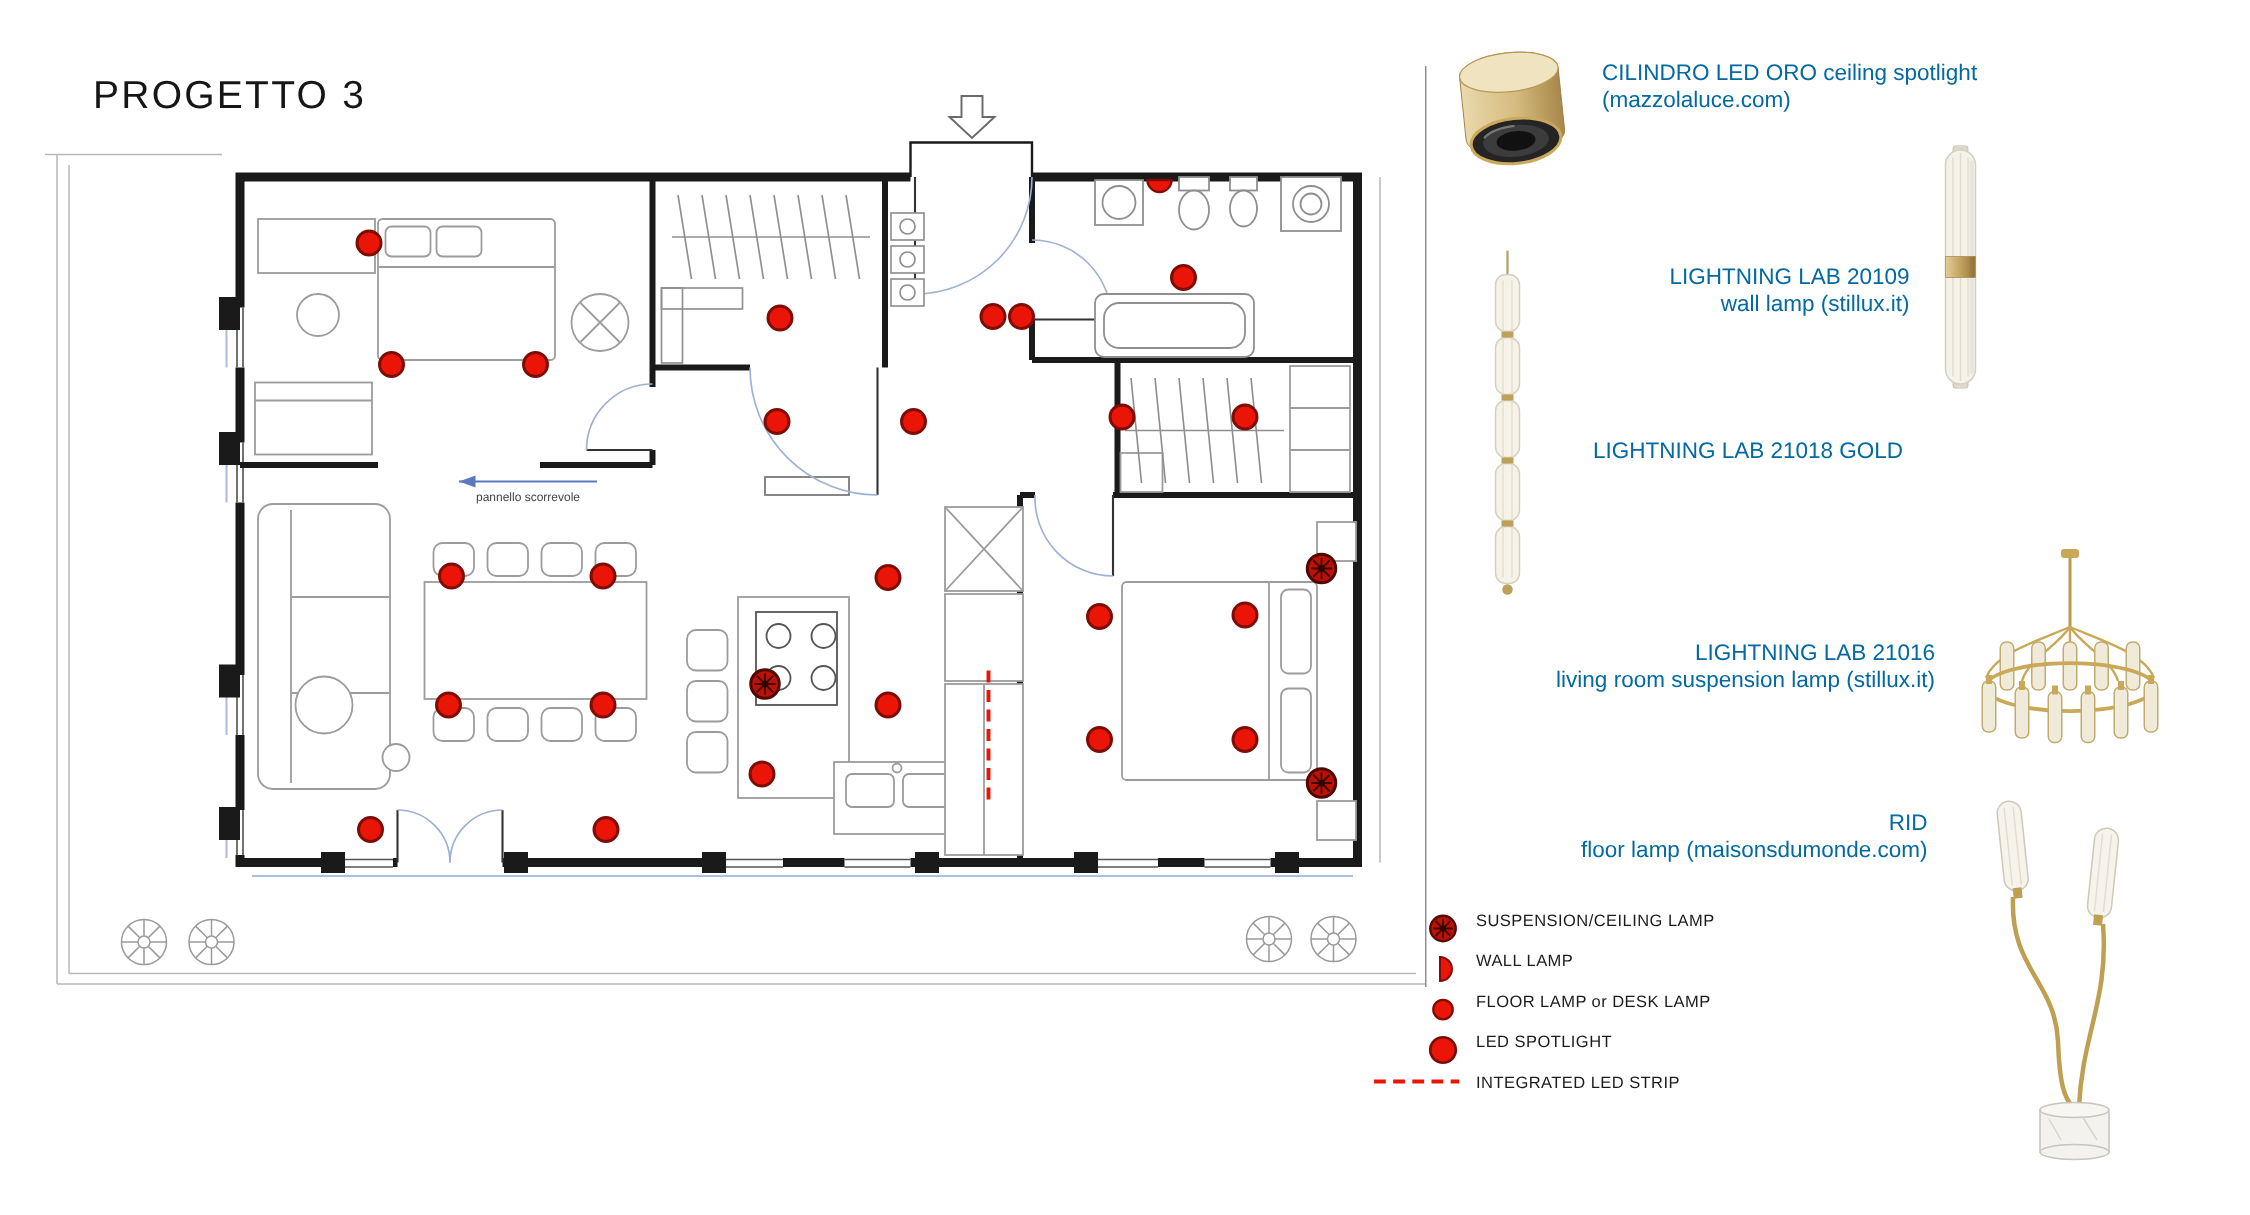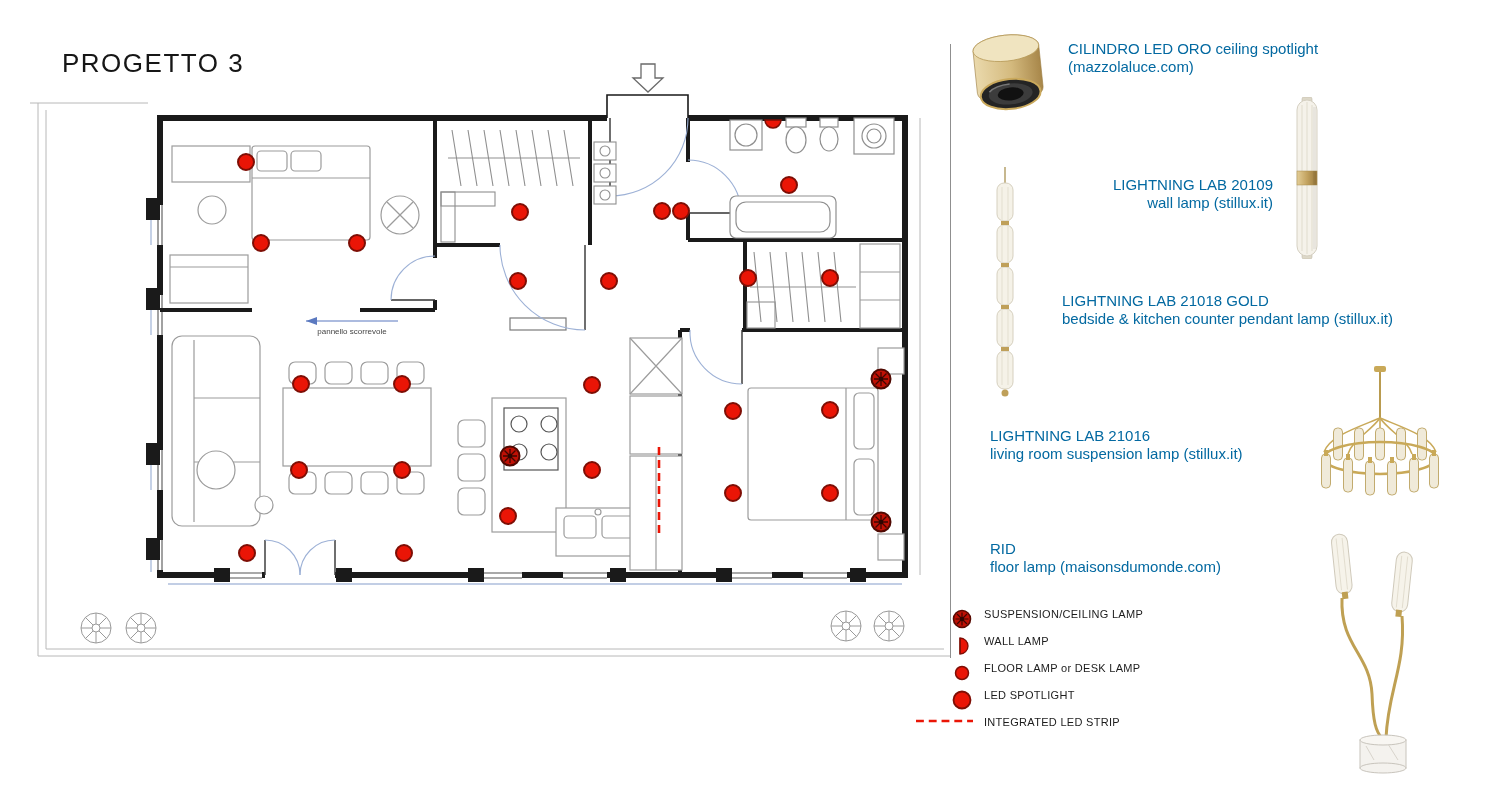--- a/index.html
+++ b/index.html
@@ -4,21 +4,21 @@
 <style>
   html,body{margin:0;padding:0;background:#fff;}
   .canvas{position:relative;width:1500px;height:810px;background:#fff;overflow:hidden;
           font-family:"Liberation Sans",sans-serif;color:#111;}
   .title{position:absolute;left:62px;top:48px;font-size:26px;letter-spacing:1.5px;color:#161616;}
   .plan-svg{position:absolute;left:0;top:0;}
   .divider{position:absolute;left:950px;top:44px;width:1px;height:614px;background:#8f8f8f;}
   .pimg{position:absolute;}
   .ptext{position:absolute;font-size:15px;line-height:18px;color:#0369a1;}
   .ptext.center{text-align:right;}
-  .ptext.right-al{text-align:left;}
+  .ptext.right-al{text-align:right;}
   .legend{position:absolute;left:916px;top:608px;}
   .legend-row{display:flex;align-items:flex-start;height:27px;}
   .legend-sym{width:60px;display:flex;justify-content:flex-end;align-items:center;padding-right:3px;box-sizing:border-box;}
   .legend-label{font-size:11px;letter-spacing:.3px;color:#1c1c1c;margin-left:8px;white-space:nowrap;}
 </style>
 </head>
 <body>
 
 <div class="canvas">
 
@@ -358,21 +358,20 @@
     <g fill="#bfa05a">
       <rect x="8" y="54" width="8" height="4"></rect>
         <rect x="8" y="96" width="8" height="4"></rect>
       <rect x="8" y="138" width="8" height="4"></rect>
         <rect x="8" y="180" width="8" height="4"></rect>
     </g>
     <circle cx="12" cy="226" r="3.5" fill="#bfa05a"></circle>
   </svg>
   <div class="ptext" style="left:1062px;top:292px">
     <div>LIGHTNING LAB 21018 GOLD</div>
-    <div>bedside &amp; kitchen counter pendant lamp (stillux.it)</div>
   </div>
 
   <svg class="pimg" style="left:1316px;top:366px" width="130" height="155" viewBox="0 0 130 155">
     <rect x="58" y="0" width="12" height="6" rx="2" fill="#c9a958"></rect>
     <line x1="64" y1="6" x2="64" y2="52" stroke="#b99b4f" stroke-width="2"></line>
     <g stroke="#c9a958" stroke-width="1.6" fill="none">
       <path d="M64,52 C40,62 14,70 8,86"></path>
         <path d="M64,52 C88,62 114,70 120,86"></path>
       <path d="M64,52 C54,66 36,74 32,88"></path>
         <path d="M64,52 C74,66 92,74 96,88"></path>
@@ -421,21 +420,21 @@
     <g transform="rotate(6 76 56)">
       <rect x="68" y="26" width="16" height="60" rx="8" fill="#f6f3ea" stroke="#cfc9ba" stroke-width="1"></rect>
       <path d="M73,30 V82 M79,30 V82" stroke="#e2ddcf" stroke-width="1" fill="none"></path>
       <rect x="73" y="84" width="6" height="7" fill="#bfa053"></rect>
     </g>
     <rect x="34" y="214" width="46" height="28" fill="#f4f2ee" stroke="#c8c4bc" stroke-width="1"></rect>
     <ellipse cx="57" cy="214" rx="23" ry="5" fill="#f8f6f2" stroke="#c8c4bc" stroke-width="1"></ellipse>
     <ellipse cx="57" cy="242" rx="23" ry="5" fill="#f4f2ee" stroke="#c8c4bc" stroke-width="1"></ellipse>
     <path d="M40,220 l8,14 M62,218 l10,16" stroke="#d8d4cc" stroke-width="1" fill="none"></path>
   </svg>
-  <div class="ptext right-al" style="right:230px;top:540px;width:280px">
+  <div class="ptext right-al" style="right:215px;top:540px;width:280px">
     <div>RID</div>
     <div>floor lamp (maisonsdumonde.com)</div>
   </div>
 
   <div class="legend">
     <div class="legend-row">
       <span class="legend-sym">
         <svg width="22" height="22" viewBox="-11 -11 22 22">
           <circle r="8.5" fill="#bf1005" stroke="#570a02" stroke-width="1.6"></circle>
           <path d="M-5,-5 L5,5 M-5,5 L5,-5 M0,-6.5 V6.5 M-6.5,0 H6.5" stroke="#3f0701" stroke-width="1.2" fill="none"></path>

